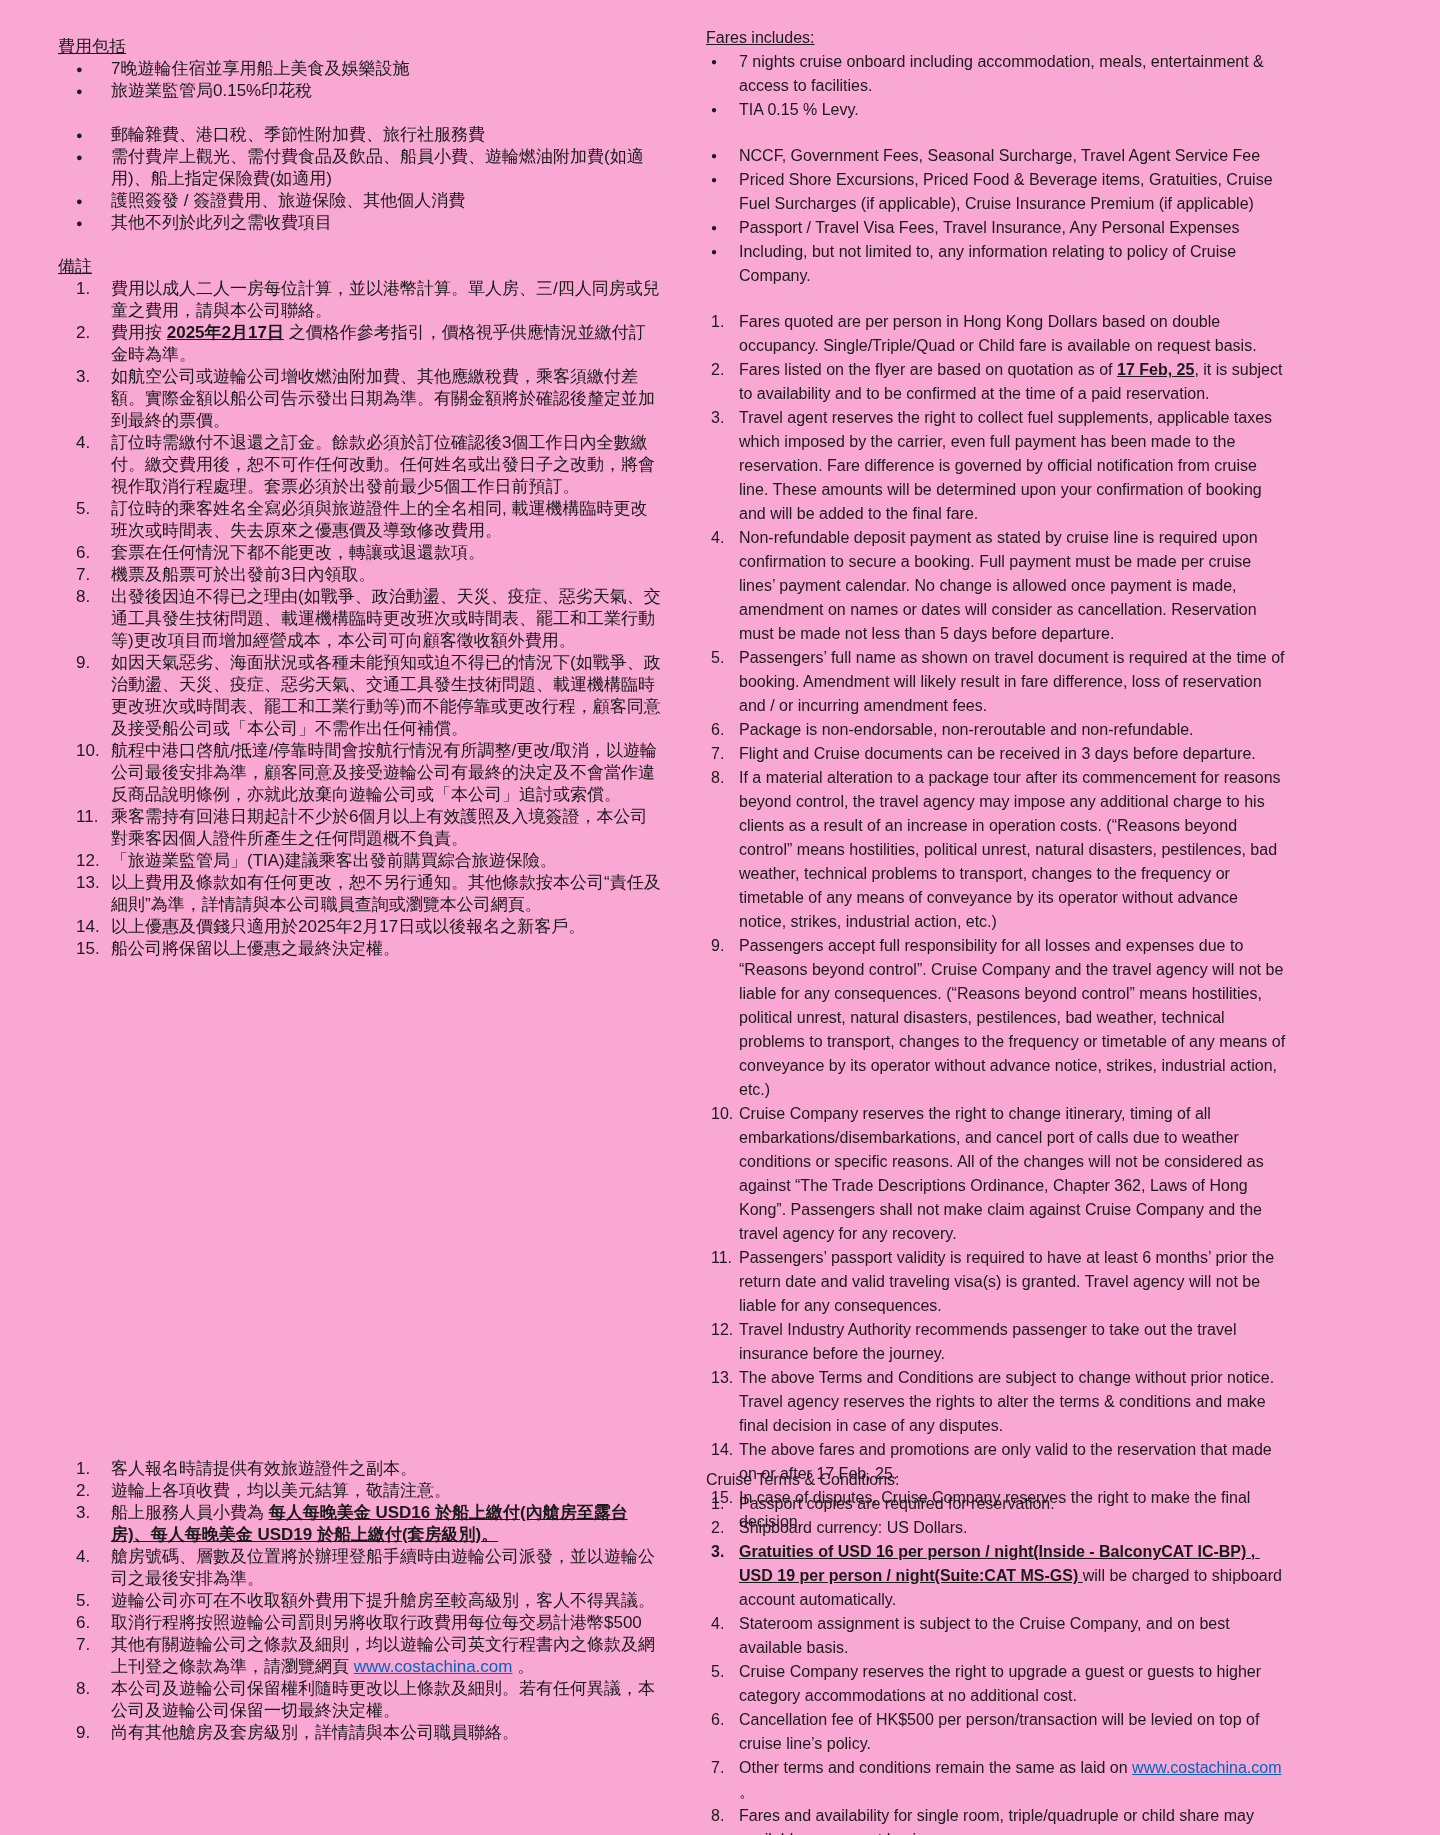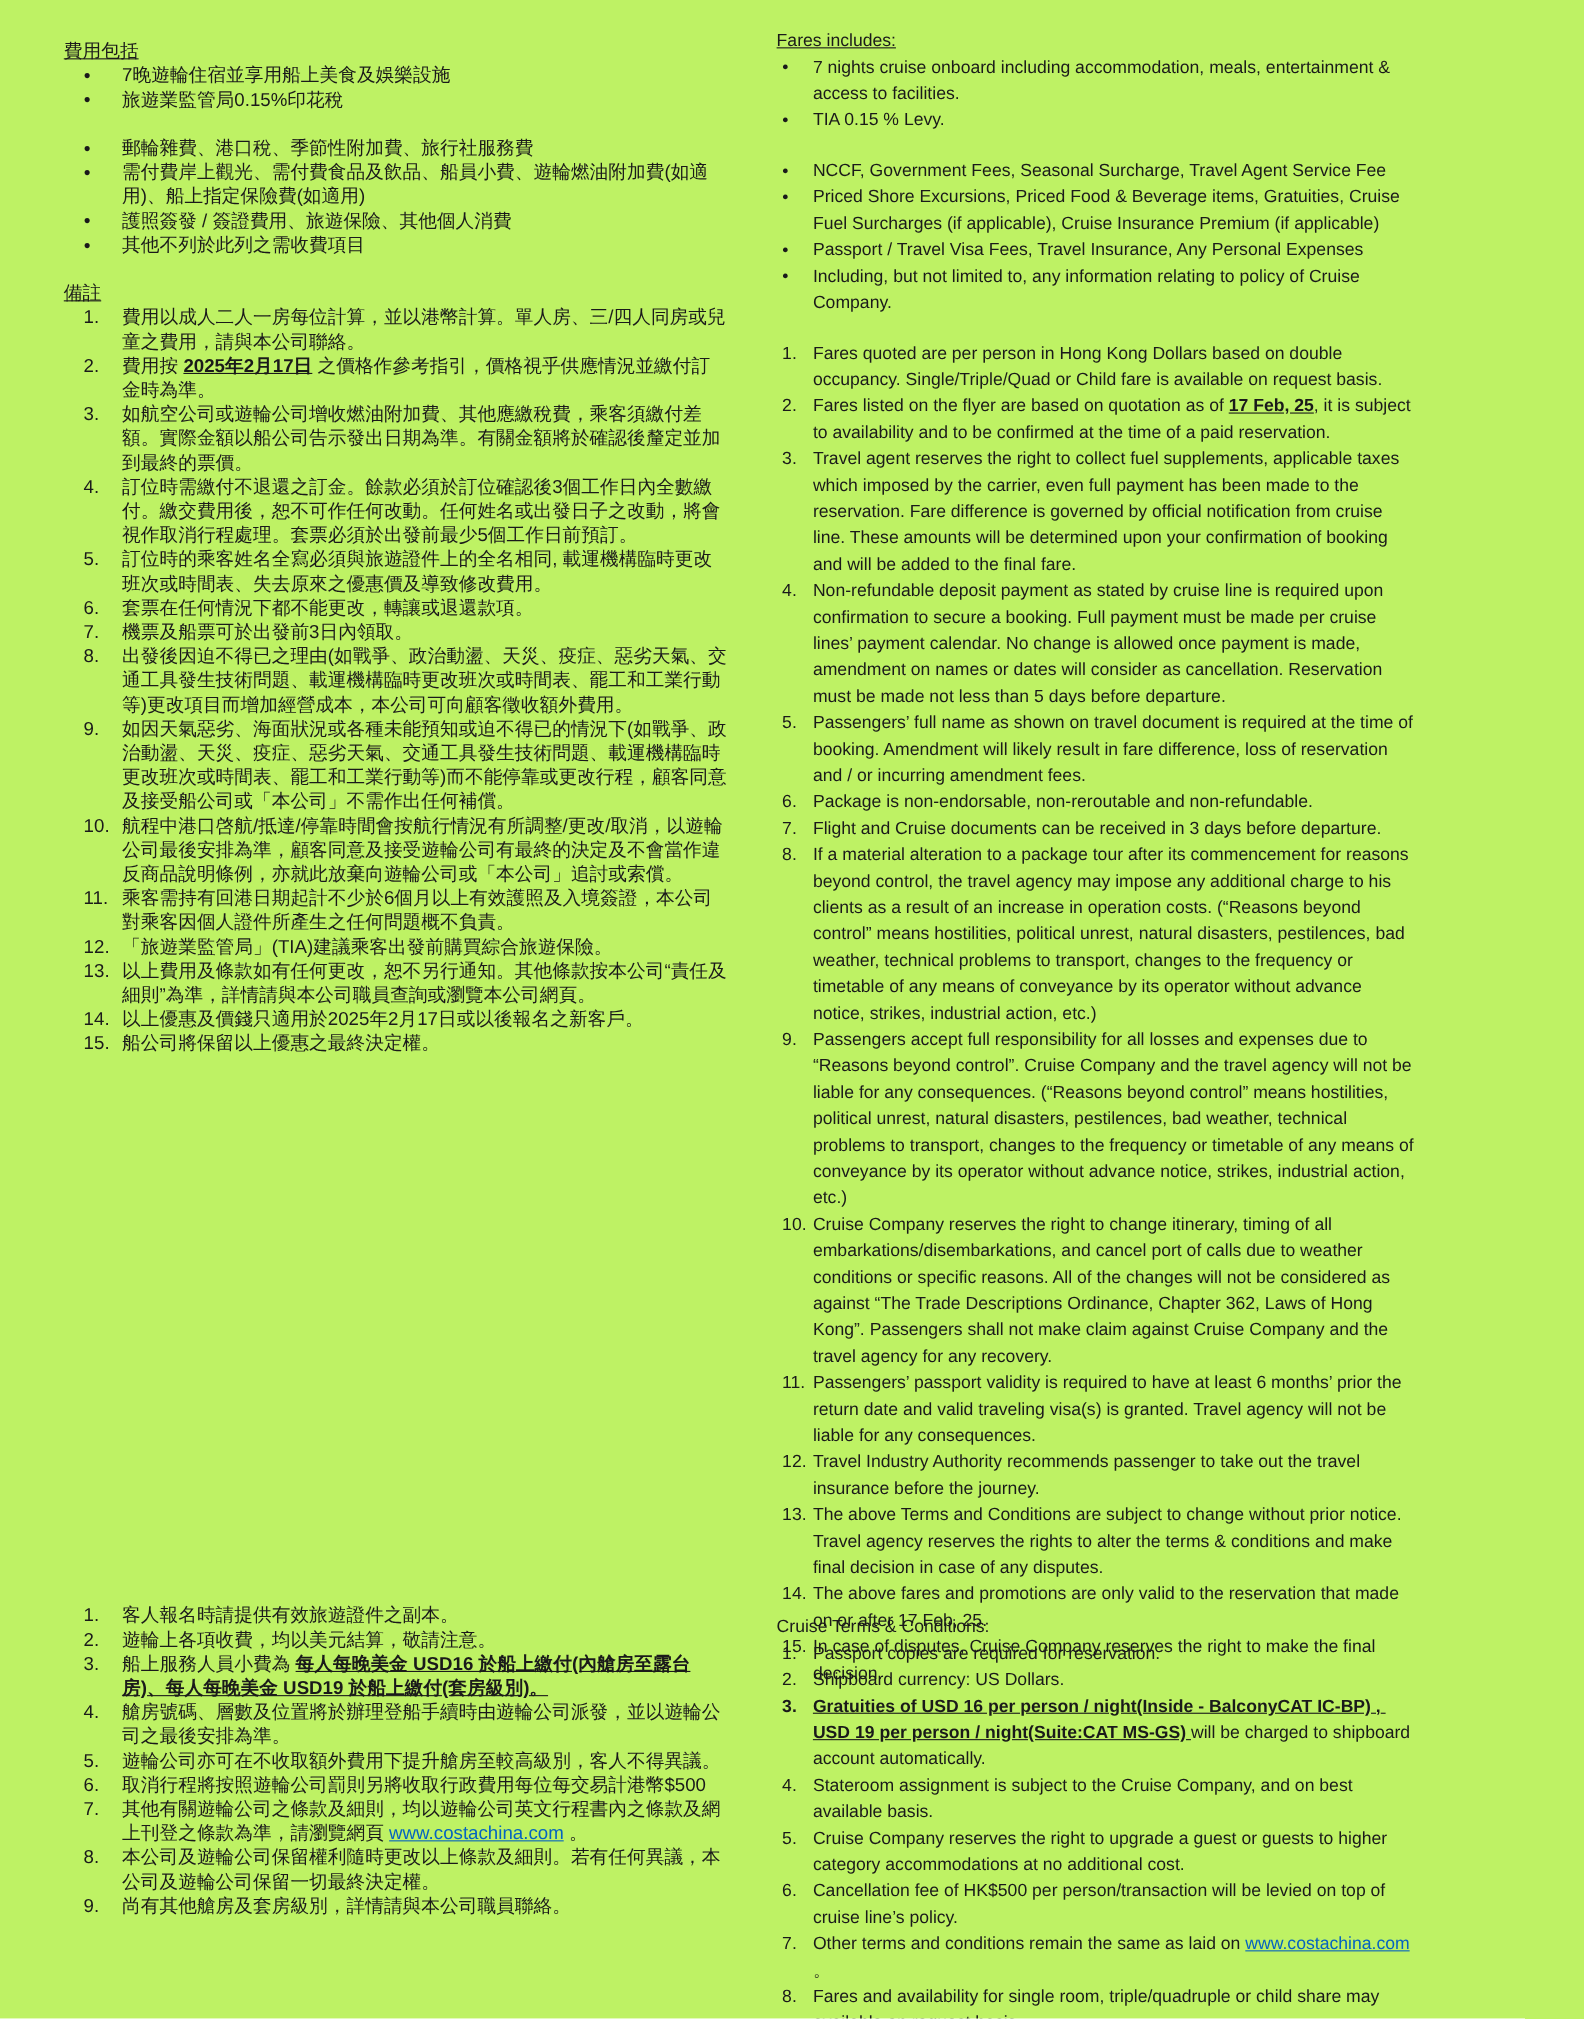--- a/index.html
+++ b/index.html
@@ -1,19 +1,19 @@
 <!DOCTYPE html>
 <html><head>
 <meta charset="utf-8">
 <style>
   html,body { margin:0; padding:0; background:#ffffff; }
   .page {
     position:relative;
     width:1440px; height:1835px;
-    background:#bef264;
+    background:#f9a8d4;
     color:#1a1a1a;
     font-family:"Liberation Sans","DejaVu Sans",sans-serif;
   }
   .col { position:absolute; }
   .col-left-top    { left:58px;  top:36px;   width:604px; }
   .col-left-bottom { left:58px;  top:1458px; width:604px; }
   .col-right-top   { left:706px; top:26px;   width:580px; }
   .col-right-bottom{ left:706px; top:1468px; width:580px; }
 
   .zh { font-size:17px; }

